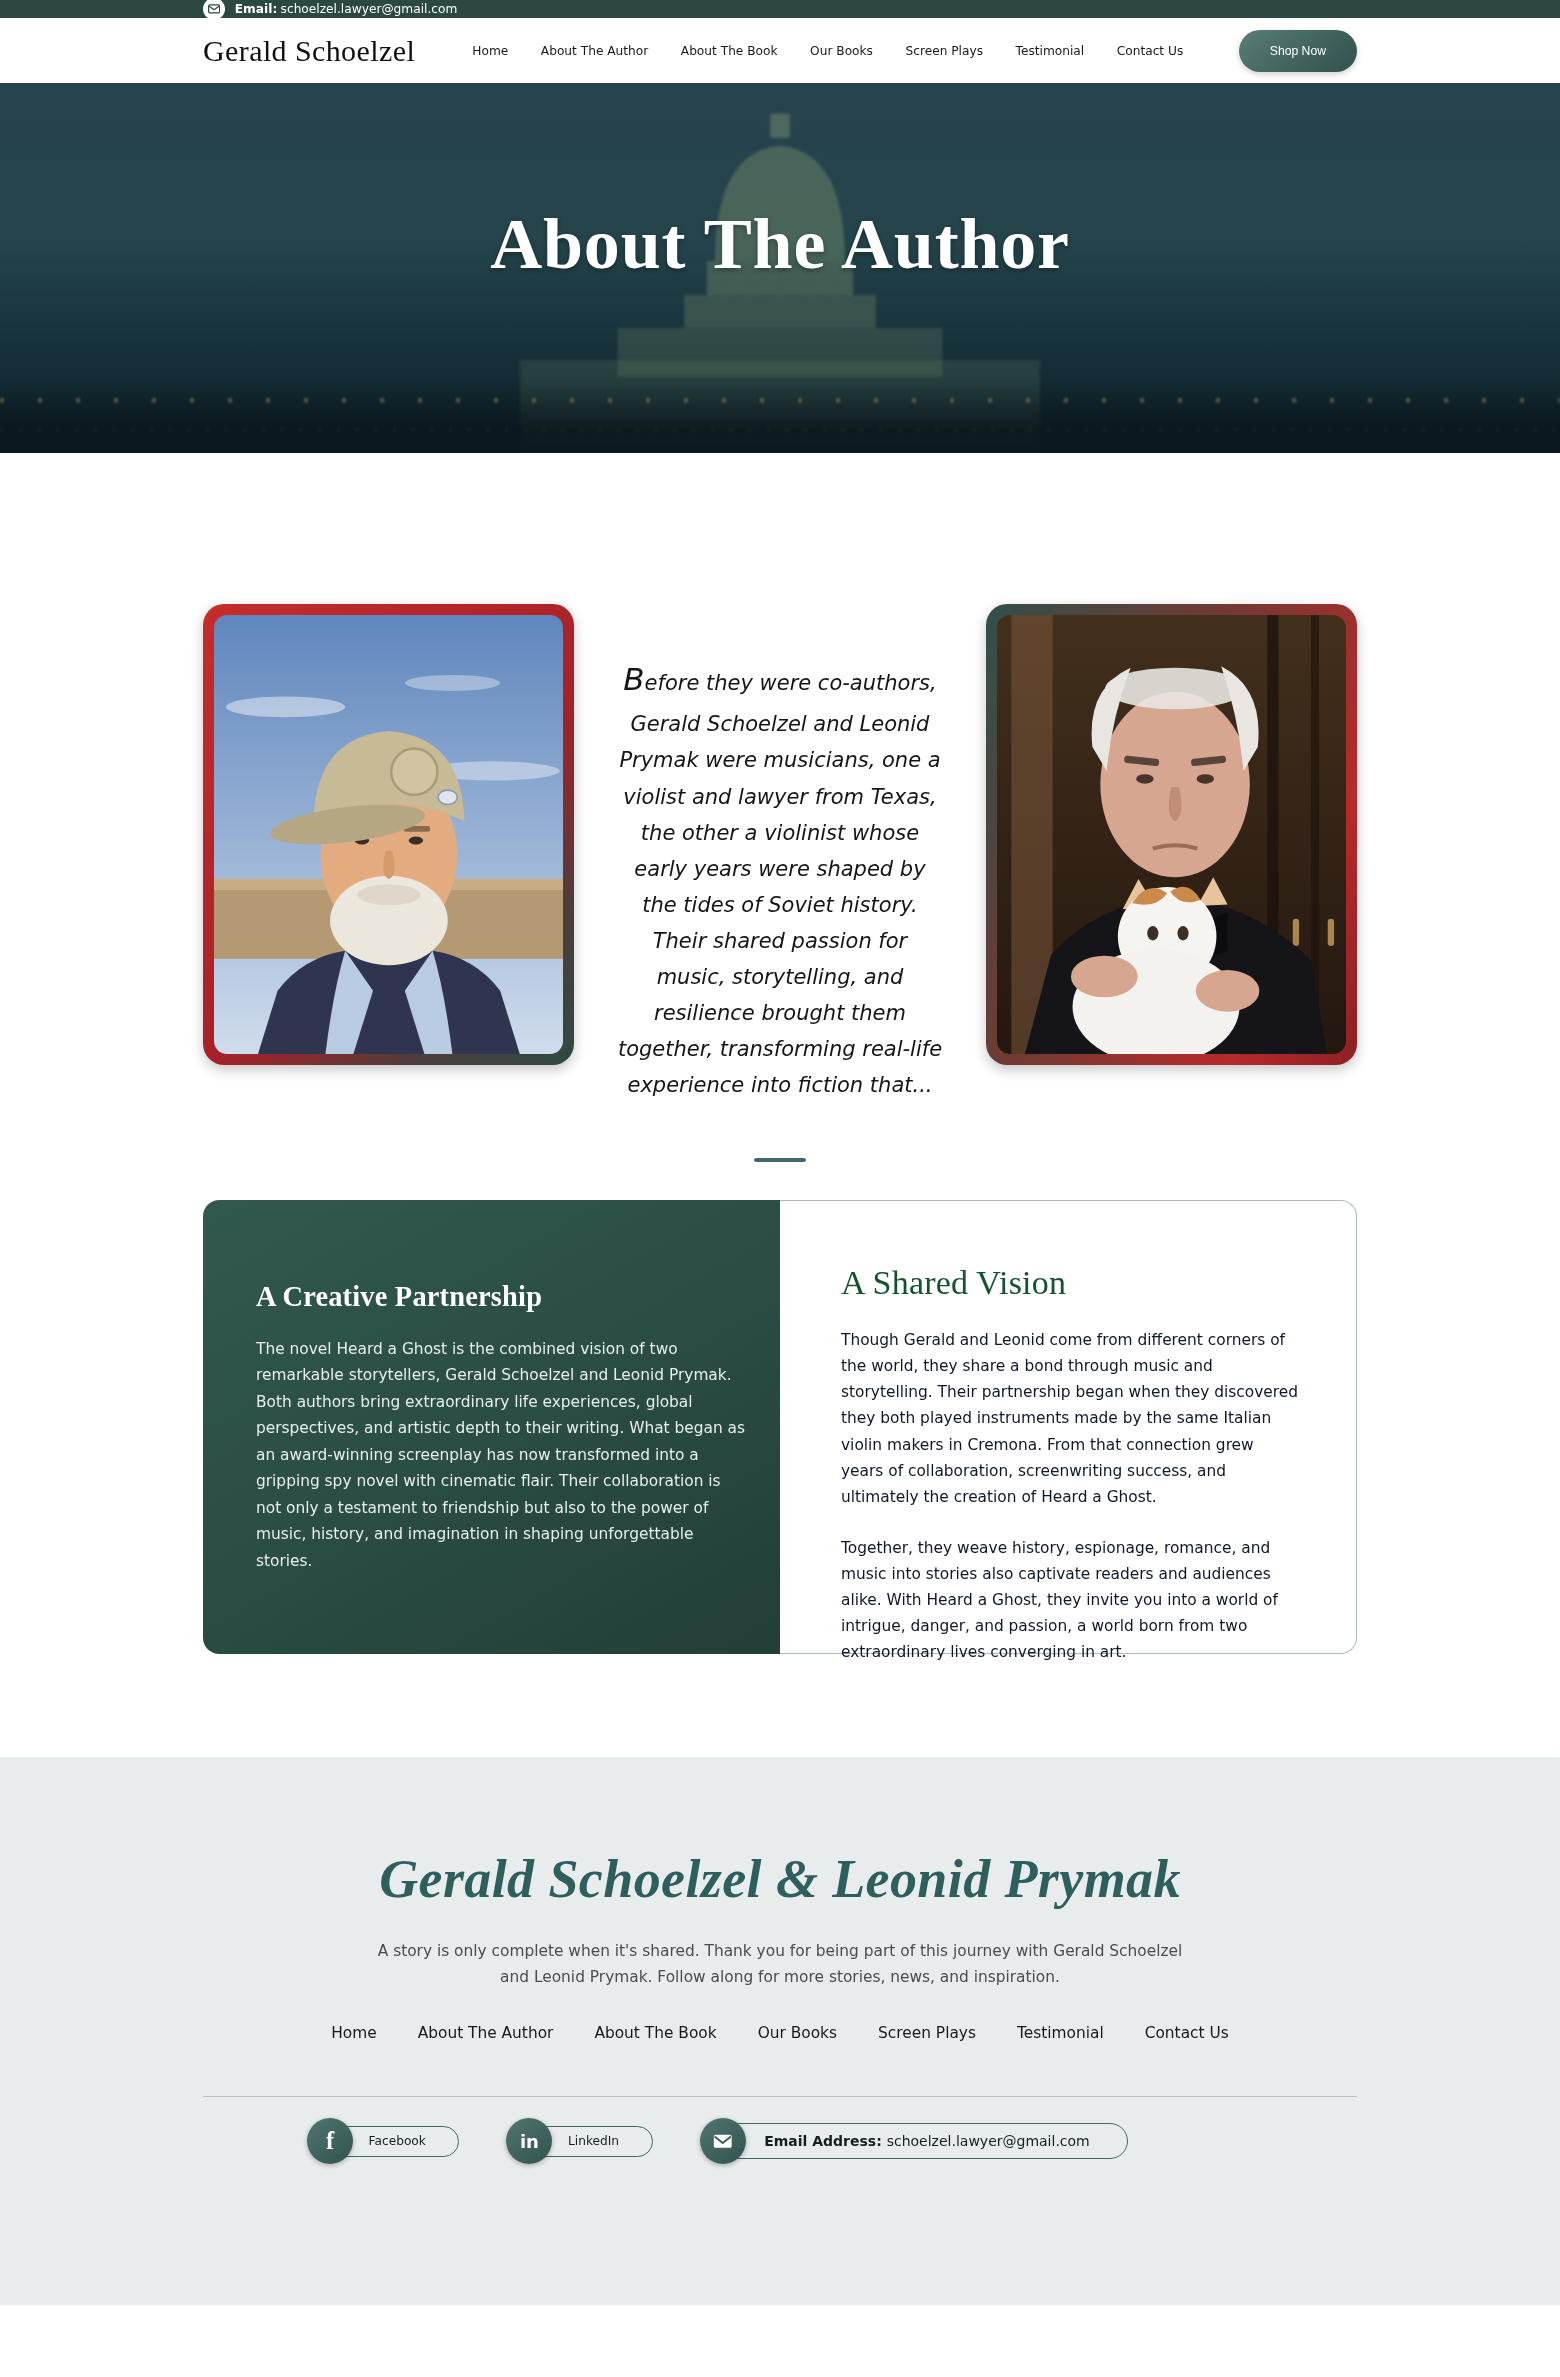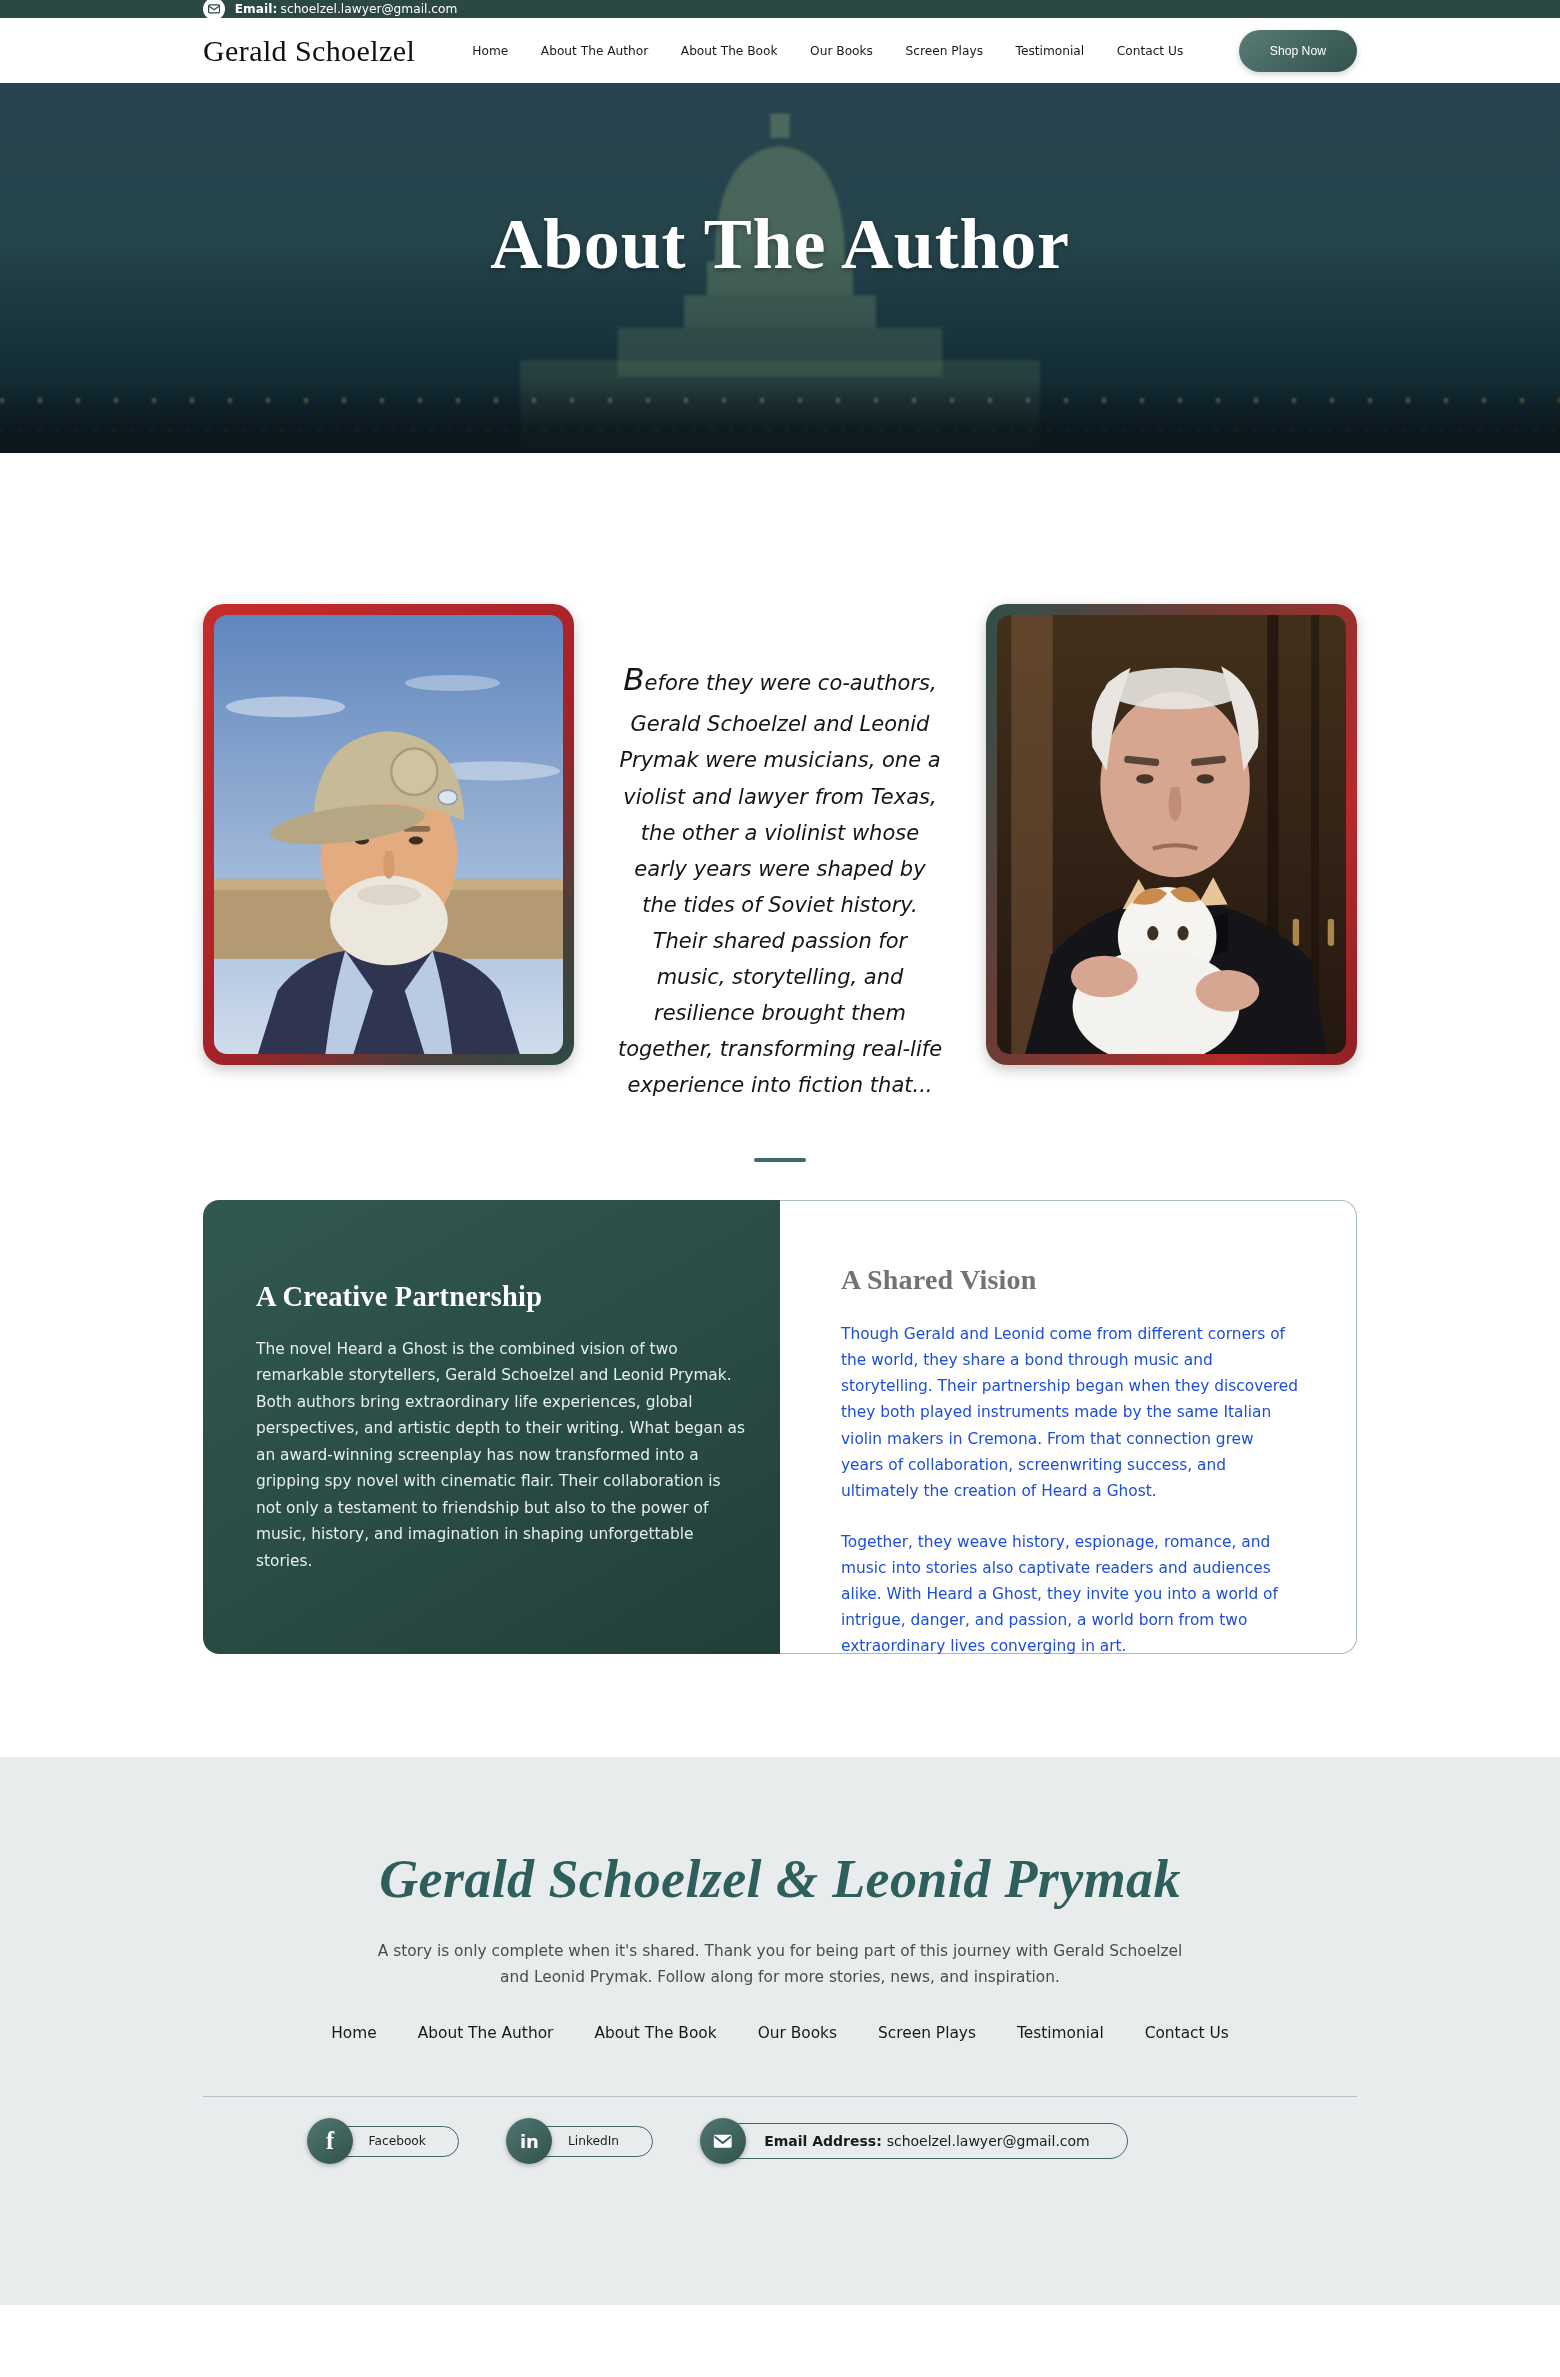--- a/index.html
+++ b/index.html
@@ -51,22 +51,22 @@
   .lead-divider { width:52px; height:4.9px; border-radius:2.4px; background:#3e6a6b; margin-top:54px; }
 
   
   .cards-row { display:flex; margin-top:38px; }
   .card { width:577px; height:454px; }
   .card-dark { background:linear-gradient(150deg,#31584f 0%,#2a4d45 50%,#223e38 100%);
                border-radius:16.3px 0 0 16.3px; color:#ffffff; display:flex; flex-direction:column; justify-content:center; padding:0 30px 0 53px; }
   .card-dark h3 { font-size:28.4px; font-weight:700; letter-spacing:0.2px; }
   .card-dark p { margin-top:23px; font-size:15.4px; line-height:1.72; color:#e7efec; }
   .card-light { background:#ffffff; border:0.8px solid #a9bcb8; border-left:none; border-radius:0 16.3px 16.3px 0; padding:63px 57px 0 61px; }
-  .card-light h3 { font-size:28px; font-weight:700; color:#737373; letter-spacing:0.2px; }
-  .card-light p { margin-top:24.4px; font-size:15.4px; line-height:1.7; color:#1d4ed8; }
+  .card-light h3 { font-size:34px; font-weight:400; color:#14532d; letter-spacing:0.2px; }
+  .card-light p { margin-top:24.4px; font-size:15.4px; line-height:1.7; color:#0f172a; }
 
   
   .footer { position:relative; height:548px; background:#e8eced; overflow:hidden; }
   .footer-heading { padding-top:91px; text-align:center; color:#2e5f5d; font-size:54px; font-weight:600; letter-spacing:0.4px;font-style:italic; }
   .footer-tagline { margin-top:29px; text-align:center; font-size:15.4px; line-height:1.65; color:#4c4c4c; }
   .footer-nav { margin-top:34px; display:flex; justify-content:center; gap:41px; }
   .footer-nav .nav-link { font-size:15.4px; }
   .footer-divider { width:1154px; margin:54px auto 0; border:none; border-top:0.8px solid #b8c2c4; }
   .footer-social-row { display:flex; align-items:center; margin-top:21px; padding:0 100px 0 104px; }
   .social-item { display:flex; align-items:center; cursor:pointer; }

